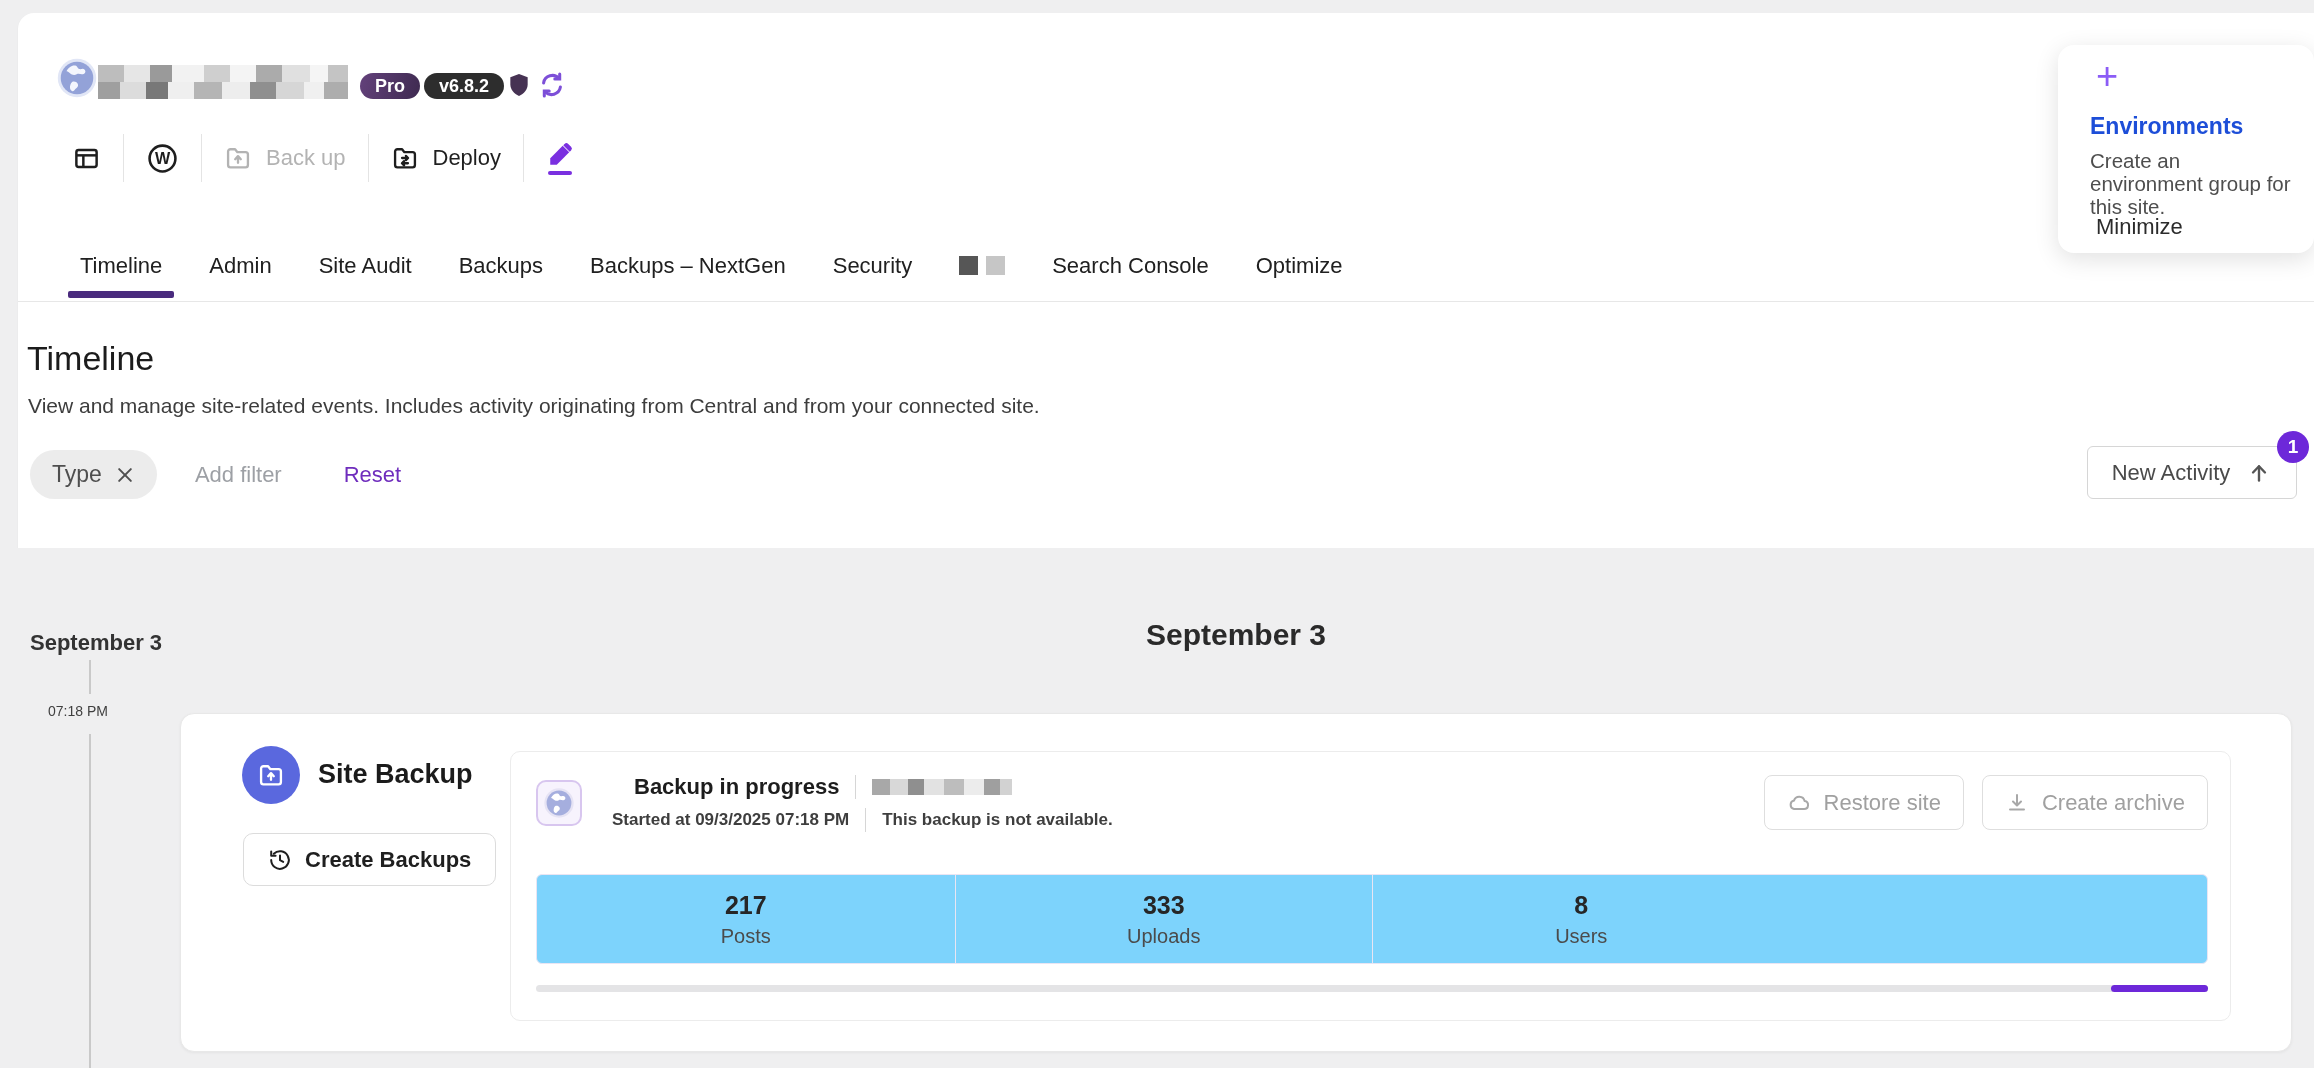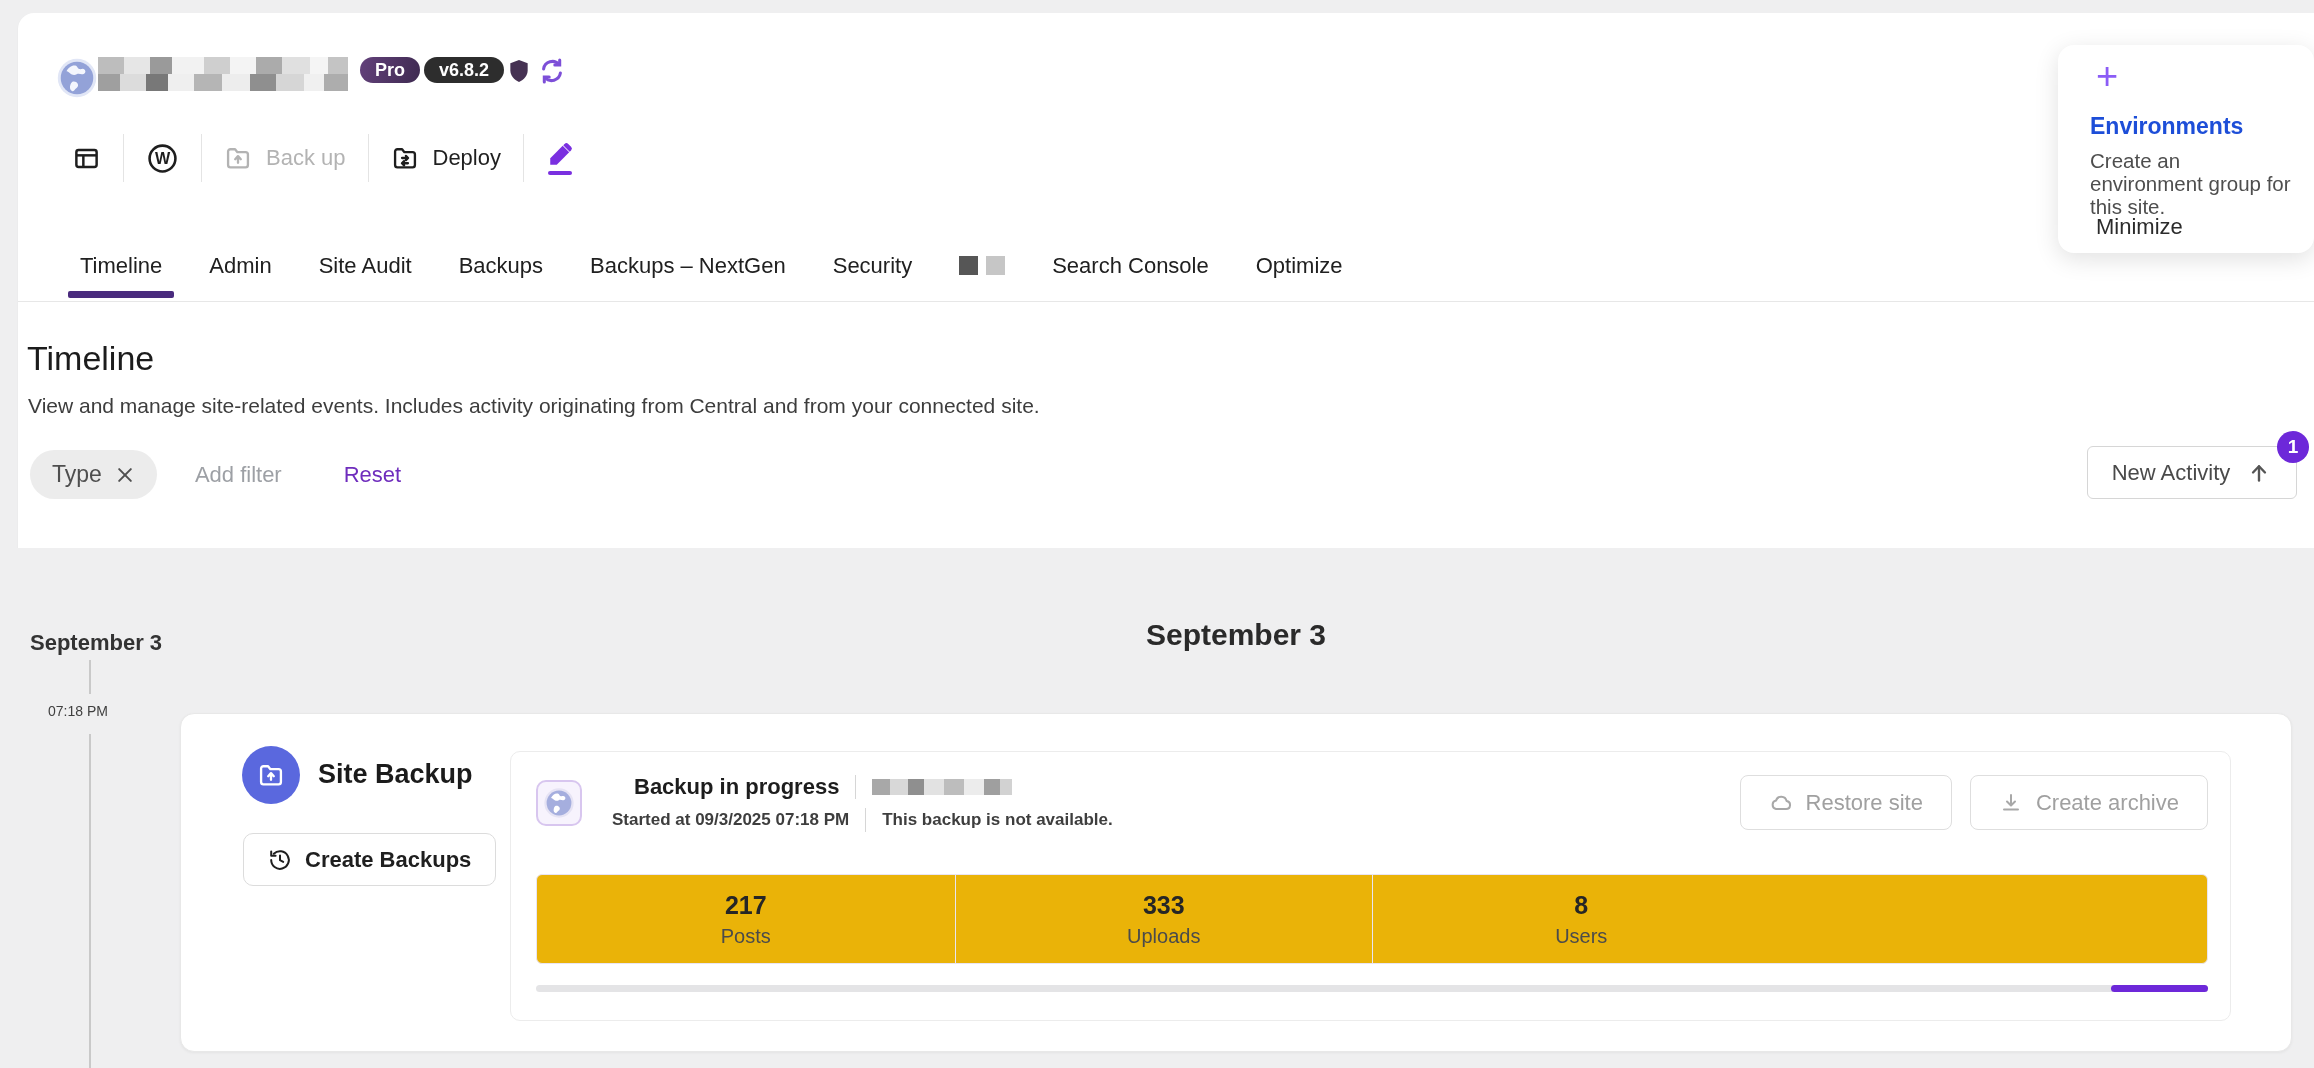--- a/index.html
+++ b/index.html
@@ -4,21 +4,21 @@
 <style>
   html,body{margin:0;padding:0;background:#e9e9ea;font-family:"Liberation Sans",sans-serif;}
   *{box-sizing:border-box;}
   #app{position:relative;width:2314px;height:1068px;background:#efeff0;overflow:hidden;color:#1f1f1f;}
 
   
   .sheet{position:absolute;left:18px;top:13px;right:0;height:535px;background:#fff;
          border-radius:16px 0 0 0;box-shadow:0 1px 2px rgba(0,0,0,.05);}
 
   
-  .site-row{position:absolute;left:38px;top:44px;height:42px;display:flex;align-items:flex-start;}
+  .site-row{position:absolute;left:38px;top:44px;height:42px;display:flex;align-items:flex-end;}
   .avatar{width:42px;height:42px;border-radius:50%;overflow:hidden;flex:none;}
   .avatar svg{width:100%;height:100%;display:block;}
   .blur-name{width:250px;height:34px;display:flex;flex-direction:column;}
   .blur-row{height:17px;}
   .blur-row.r1{background:repeating-linear-gradient(90deg,#bdbdbd 0 26px,#e6e6e6 26px 52px,#9a9a9a 52px 74px,#f2f2f2 74px 106px,#cfcfcf 106px 132px,#f4f4f4 132px 158px,#ababab 158px 184px,#e0e0e0 184px 212px,#f5f5f5 212px 230px,#c4c4c4 230px 250px);}
   .blur-row.r2{background:repeating-linear-gradient(90deg,#9f9f9f 0 22px,#dcdcdc 22px 48px,#787878 48px 70px,#efefef 70px 96px,#b5b5b5 96px 124px,#ededed 124px 152px,#8f8f8f 152px 178px,#d6d6d6 178px 206px,#f0f0f0 206px 226px,#adadad 226px 250px);}
   .pill{height:26px;border-radius:14px;display:flex;align-items:center;padding:0 15px;color:#fff;font-size:18px;font-weight:700;flex:none;}
   .pill.pro{background:linear-gradient(105deg,#63417b,#3e2a50);margin-left:12px;}
   .pill.ver{background:#2d2d2d;font-weight:600;margin-left:4px;}
   .shield-ic{color:#463253;margin-left:2px;display:flex;}
@@ -80,24 +80,24 @@
   .inner{position:absolute;left:329px;top:37px;width:1721px;height:270px;border:1px solid #ececec;border-radius:10px;background:#fff;}
   .inner-avatar{position:absolute;left:25px;top:28px;width:46px;height:46px;border:2px solid #d8c6ef;background:#f7f3fd;border-radius:10px;display:flex;align-items:center;justify-content:center;overflow:hidden;}
   .inner-avatar svg{width:32px;height:32px;}
   .line1{position:absolute;left:95px;top:22px;display:flex;align-items:center;gap:16px;margin-left:28px;}
   .status-title{font-size:22px;font-weight:700;color:#1d1d1d;}
   .vsep{width:1px;height:24px;background:#d6d6d6;}
   .blur-sm{width:140px;height:16px;background:repeating-linear-gradient(90deg,#a8a8a8 0 18px,#d8d8d8 18px 36px,#8f8f8f 36px 52px,#e2e2e2 52px 72px,#bdbdbd 72px 92px,#ececec 92px 112px,#9f9f9f 112px 128px,#d2d2d2 128px 140px);}
   .line2{position:absolute;left:101px;top:56px;display:flex;align-items:center;gap:16px;font-size:17px;color:#3e3e3e;font-weight:bold;}
 
   .btn-row{position:absolute;right:22px;top:23px;display:flex;gap:18px;}
-  .o-btn{height:55px;display:flex;align-items:center;gap:13px;padding:0 28px;border:1px solid #dedede;border-radius:8px;background:#fff;font-size:22px;color:#a0a0a0;cursor:pointer;font-family:inherit;}
+  .o-btn{height:55px;display:flex;align-items:center;gap:13px;padding:0 22px;border:1px solid #dedede;border-radius:8px;background:#fff;font-size:22px;color:#a0a0a0;cursor:pointer;font-family:inherit;}
   .o-btn .b-ic{display:flex;color:#a8a8a8;}
 
-  .stats{position:absolute;left:25px;right:22px;top:122px;height:90px;border:1px solid #e9e5f3;border-radius:6px;display:grid;grid-template-columns:repeat(4,1fr);background:#eab308;}
+  .stats{position:absolute;left:25px;right:22px;top:122px;height:90px;border:1px solid #e9e5f3;border-radius:6px;display:grid;grid-template-columns:repeat(4,1fr);background:#7dd3fc;}
   .stat{display:flex;flex-direction:column;align-items:center;justify-content:center;gap:5px;}
   .stat + .stat{border-left:1px solid #e9e5f3;}
   .stat .v{font-size:25px;font-weight:700;color:#262626;}
   .stat .l{font-size:20px;color:#4b4b4b;}
 
   .progress{position:absolute;left:25px;right:22px;top:233px;height:7px;background:#e4e4e6;border-radius:4px;}
   .p-fill{position:absolute;right:0;top:0;width:97px;height:7px;background:#6d28d9;border-radius:4px;}
 </style>
 </head>
 <body>

